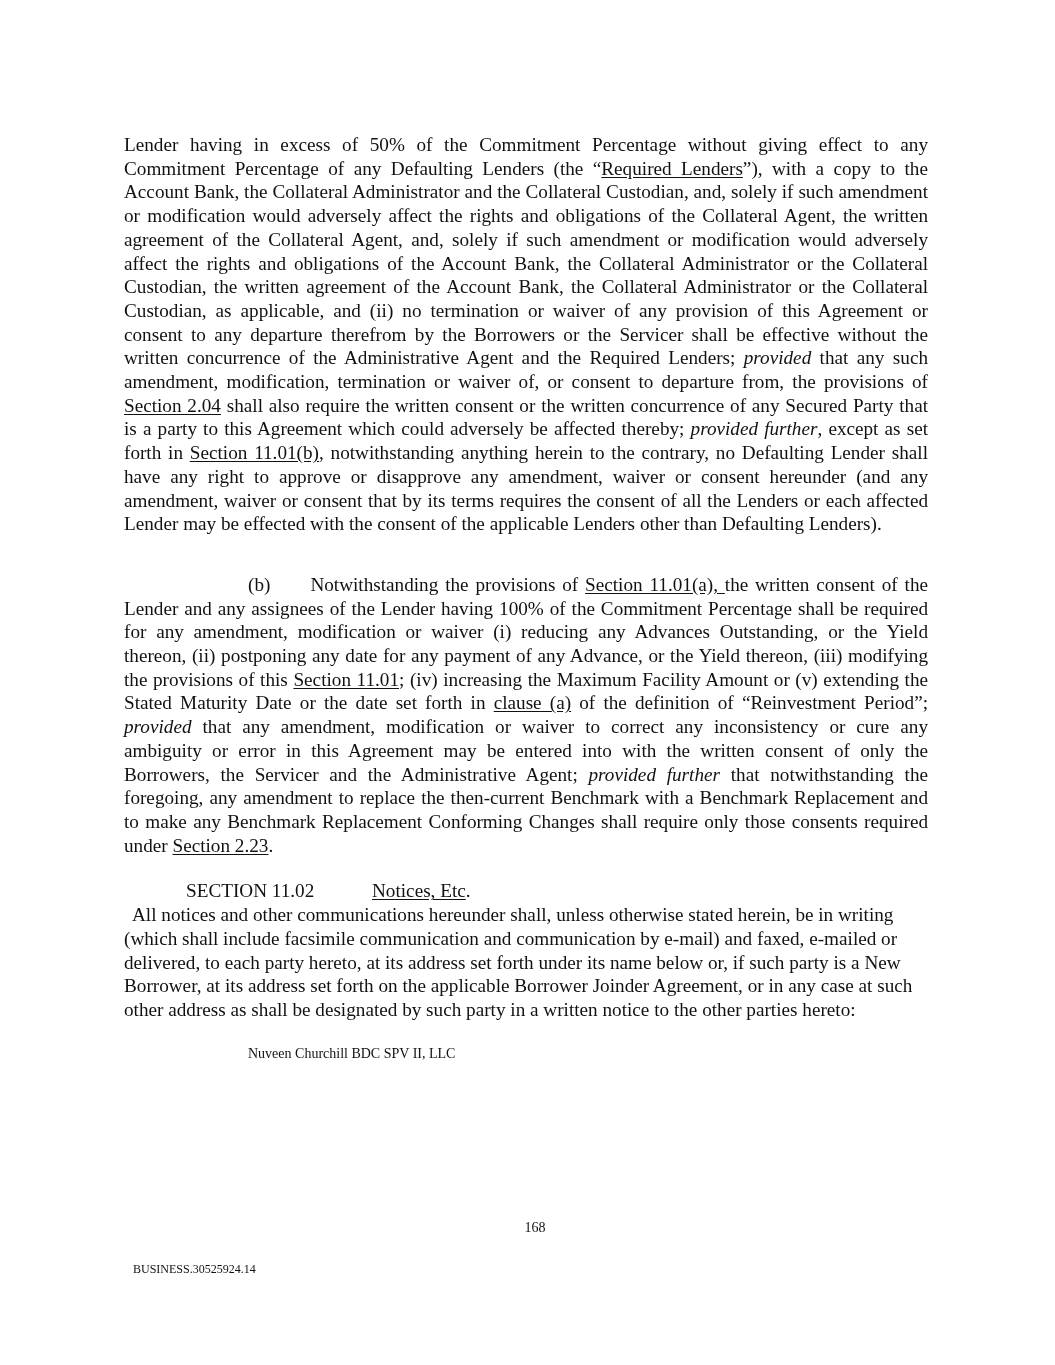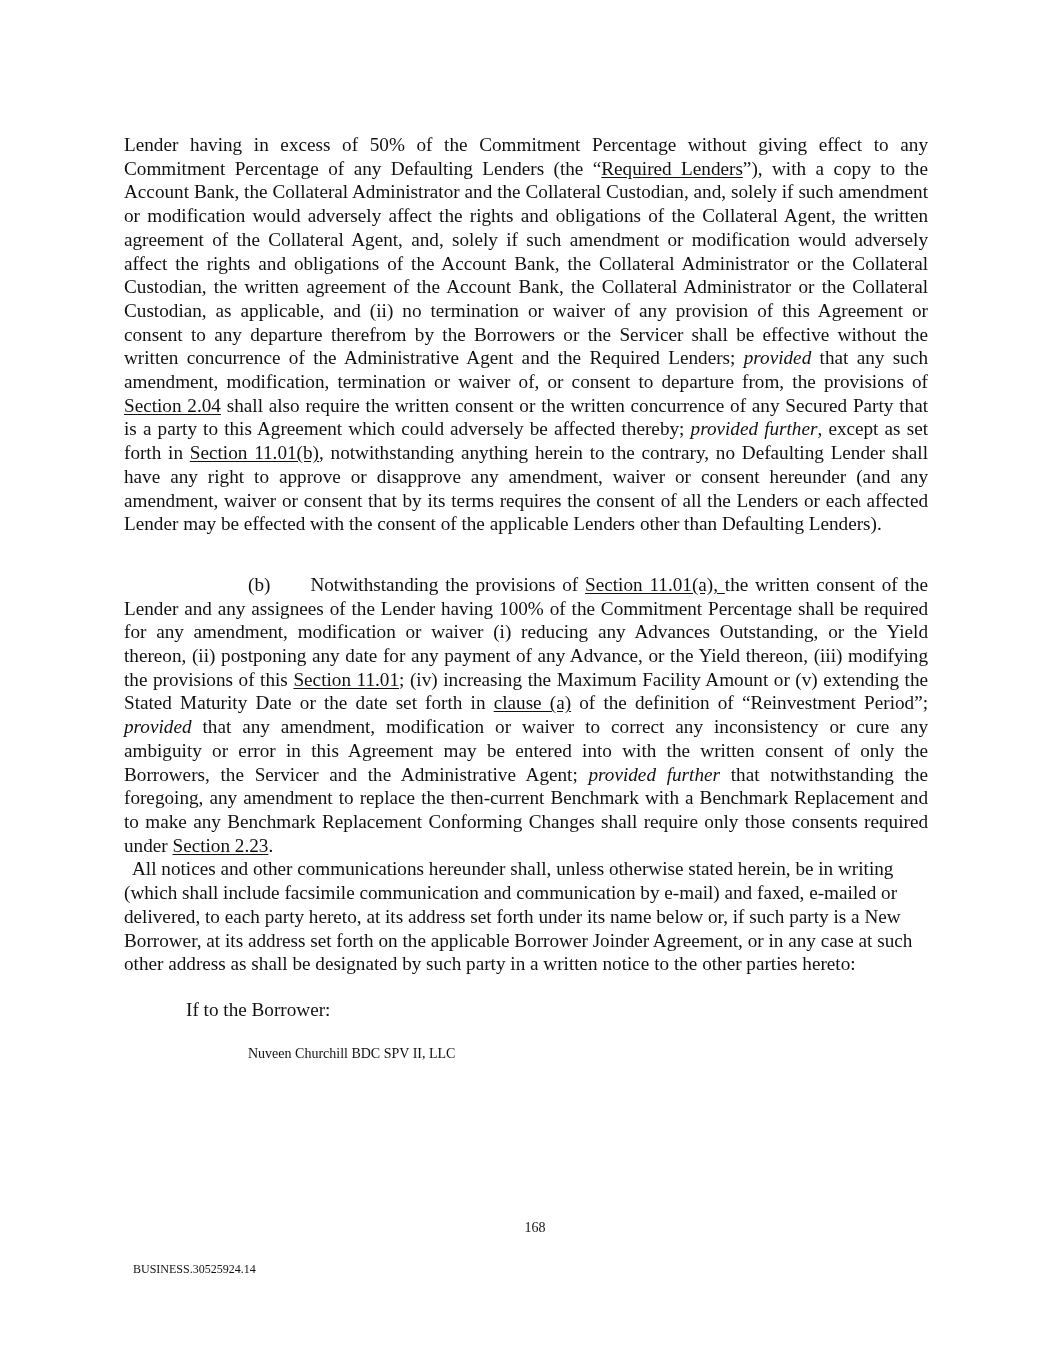--- a/index.html
+++ b/index.html
@@ -35,24 +35,26 @@
     }
   </style>
 </head>
 <body>
 
 <div class="page">
   <p class="para p1"><span>Lender having in excess of 50% of the Commitment Percentage without giving effect to any Commitment Percentage of any Defaulting Lenders (the “</span><span class="u">Required Lenders</span><span>”), with a copy to the Account Bank, the Collateral Administrator and the Collateral Custodian, and, solely if such amendment or modification would adversely affect the rights and obligations of the Collateral Agent, the written agreement of the Collateral Agent, and, solely if such amendment or modification would adversely affect the rights and obligations of the Account Bank, the Collateral Administrator or the Collateral Custodian, the written agreement of the Account Bank, the Collateral Administrator or the Collateral Custodian, as applicable, and (ii) no termination or waiver of any provision of this Agreement or consent to any departure therefrom by the Borrowers or the Servicer shall be effective without the written concurrence of the Administrative Agent and the Required Lenders; </span><span class="i">provided</span><span> that any such amendment, modification, termination or waiver of, or consent to departure from, the provisions of </span><span class="u">Section 2.04</span><span> shall also require the written consent or the written concurrence of any Secured Party that is a party to this Agreement which could adversely be affected thereby; </span><span class="i">provided further</span><span>, except as set forth in </span><span class="u">Section 11.01(b)</span><span>, notwithstanding anything herein to the contrary, no Defaulting Lender shall have any right to approve or disapprove any amendment, waiver or consent hereunder (and any amendment, waiver or consent that by its terms requires the consent of all the Lenders or each affected Lender may be effected with the consent of the applicable Lenders other than Defaulting Lenders).</span></p>
 
   <p class="para p2"><span>(b)</span><span class="tab"></span><span><span>Notwithstanding the provisions of </span><span class="u">Section 11.01(a), </span><span>the written consent of the Lender and any assignees of the Lender having 100% of the Commitment Percentage shall be required for any amendment, modification or waiver (i) reducing any Advances Outstanding, or the Yield thereon, (ii) postponing any date for any payment of any Advance, or the Yield thereon, (iii) modifying the provisions of this </span><span class="u">Section 11.01</span><span>; (iv) increasing the Maximum Facility Amount or (v) extending the Stated Maturity Date or the date set forth in </span><span class="u">clause (a)</span><span> of the definition of “Reinvestment Period”; </span><span class="i">provided</span><span> that any amendment, modification or waiver to correct any inconsistency or cure any ambiguity or error in this Agreement may be entered into with the written consent of only the Borrowers, the Servicer and the Administrative Agent; </span><span class="i">provided further</span><span> that notwithstanding the foregoing, any amendment to replace the then-current Benchmark with a Benchmark Replacement and to make any Benchmark Replacement Conforming Changes shall require only those consents required under </span><span class="u">Section 2.23</span><span>.</span></span></p>
 
+  <div class="section-heading">
+    <span class="num">SECTION 11.02</span><span class="title">Notices, Etc</span><span>.</span>
+  </div>
 
   <p class="para p3">All notices and other communications hereunder shall, unless otherwise stated herein, be in writing (which shall include facsimile communication and communication by e-mail) and faxed, e-mailed or delivered, to each party hereto, at its address set forth under its name below or, if such party is a New Borrower, at its address set forth on the applicable Borrower Joinder Agreement, or in any case at such other address as shall be designated by such party in a written notice to the other parties hereto:</p>
 
-  <div class="if-to">If to the Borrower:</div>
 
   <div class="address">
     <div>Nuveen Churchill BDC SPV II, LLC</div>
   </div>
 </div>
 
 <div class="page-number">168</div>
 <div class="doc-id">BUSINESS.30525924.14</div>
 
 </body></html>

